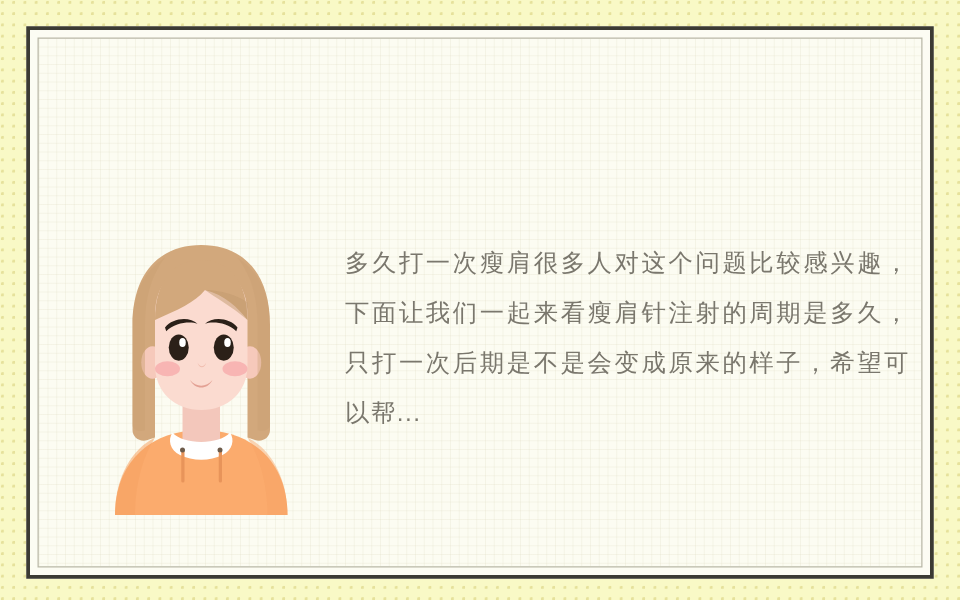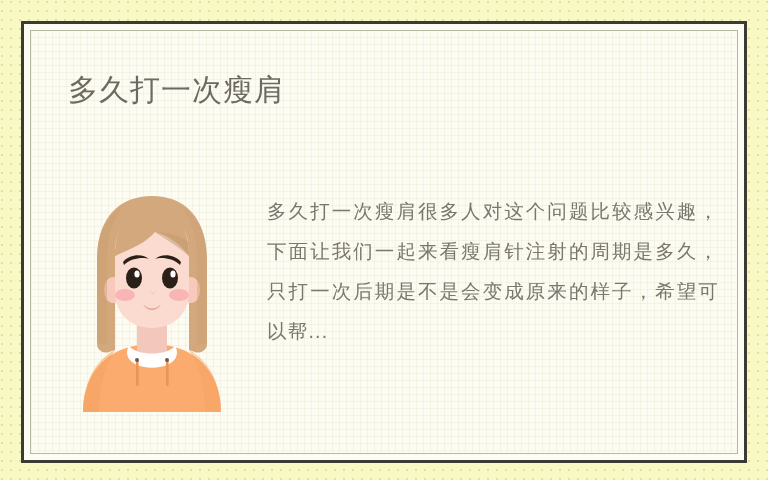--- a/index.html
+++ b/index.html
@@ -69,20 +69,21 @@
   }
 
   
   .content {
     position: absolute;
     left: 0;
     top: 160px;
     width: 100%;
     display: flex;
     align-items: flex-start;
+    justify-content: center;
   }
 
   .avatar-wrap {
     flex: 0 0 auto;
     margin-left: 40px;
     margin-top: 3px;
     width: 162px;
     height: 218px;
   }
   .avatar-wrap svg { display: block; width: 162px; height: 218px; }
@@ -101,21 +102,20 @@
   }
 </style>
 </head>
 <body>
 
 <div class="page">
 
   <div class="card-outer">
     <div class="card-inner">
 
-      <div class="title">多久打一次瘦肩</div>
 
       <div class="content">
 
         <div class="avatar-wrap">
           <svg viewBox="0 0 162 218" xmlns="http://www.w3.org/2000/svg">
 
             <path d="M12 218 C12 176 40 150 81 150 C122 150 150 176 150 218 Z" fill="#fbab6d"></path>
 
             <path d="M12 218 C12 190 24 166 44 156 C34 172 28 194 28 218 Z" fill="#f6a263" opacity="0.55"></path>
             <path d="M150 218 C150 190 138 166 118 156 C128 172 134 194 134 218 Z" fill="#f6a263" opacity="0.45"></path>

